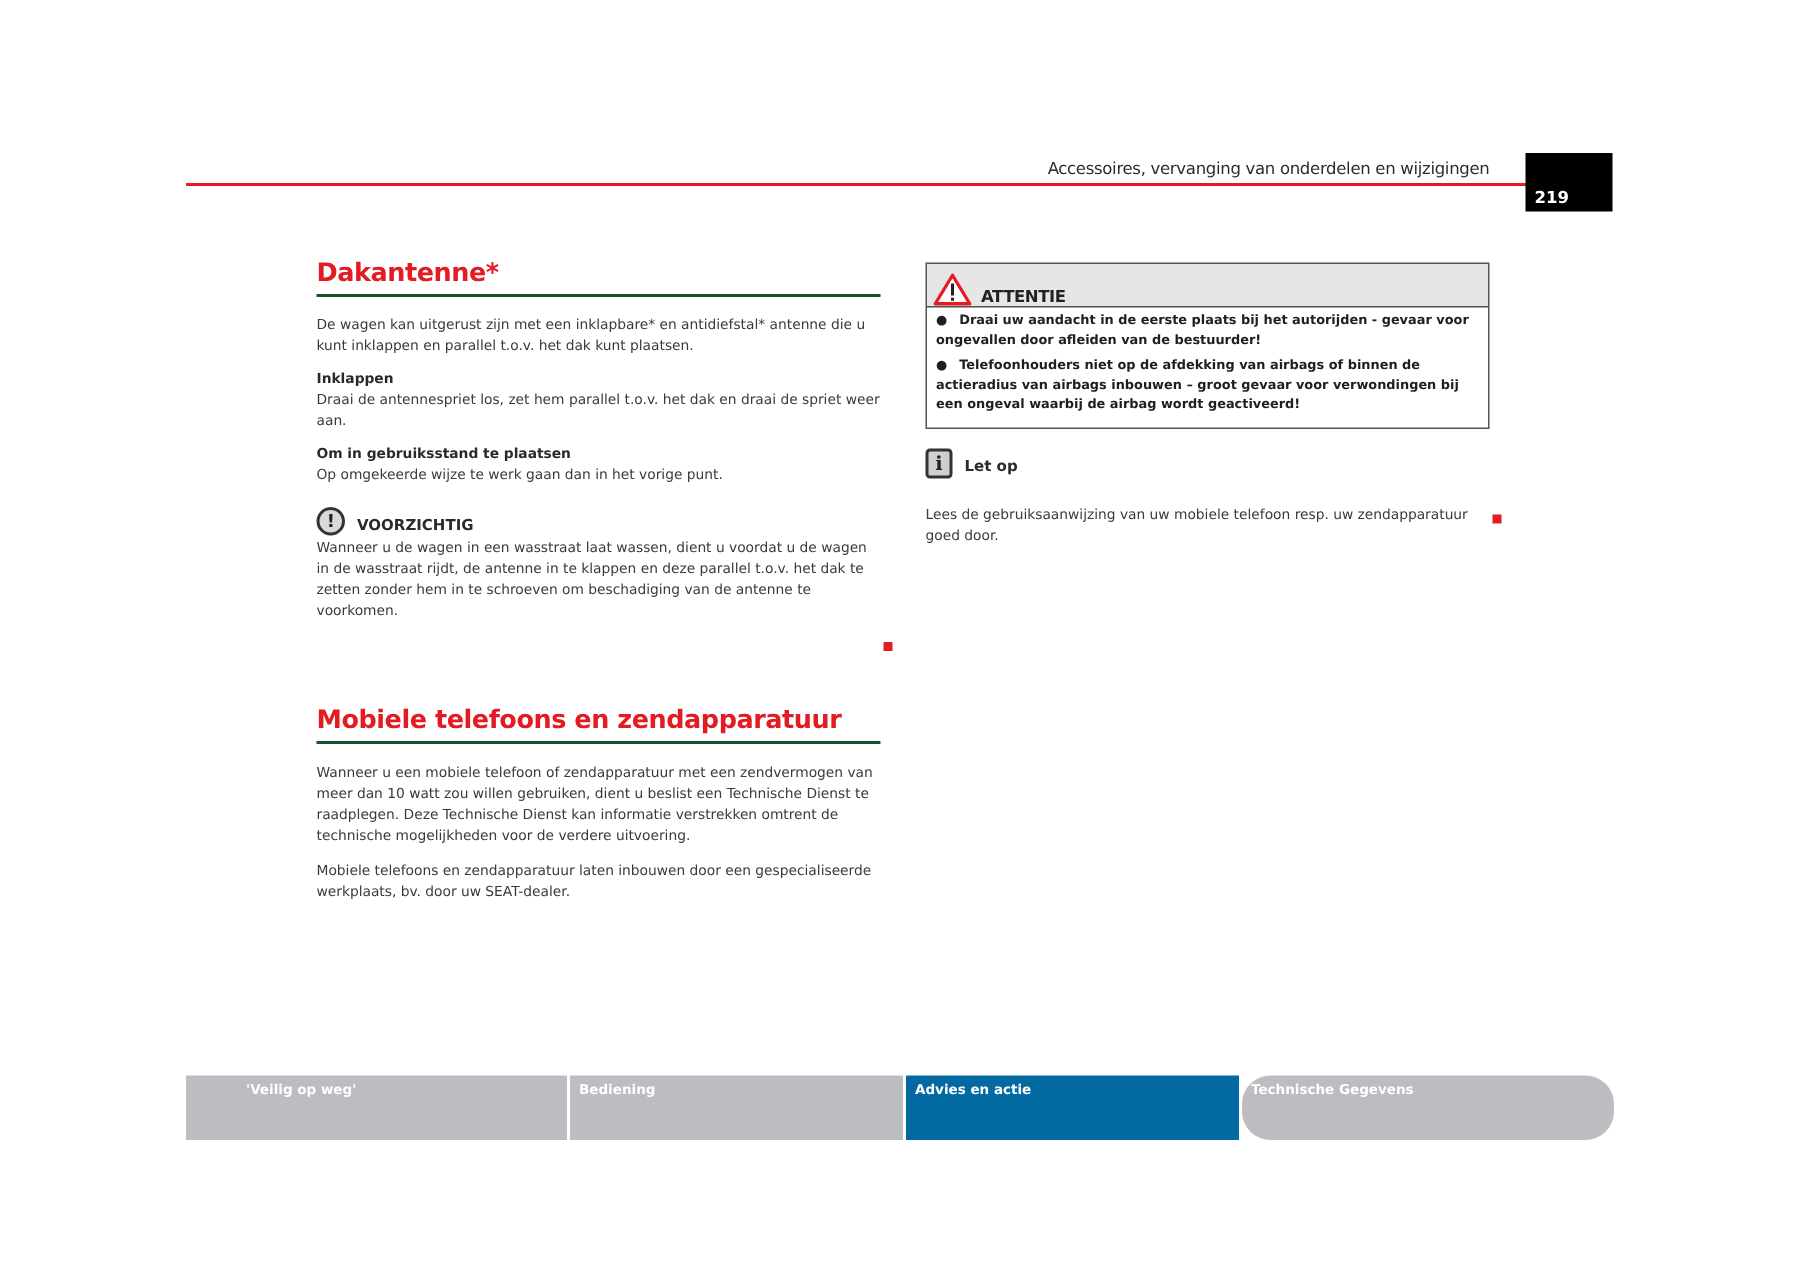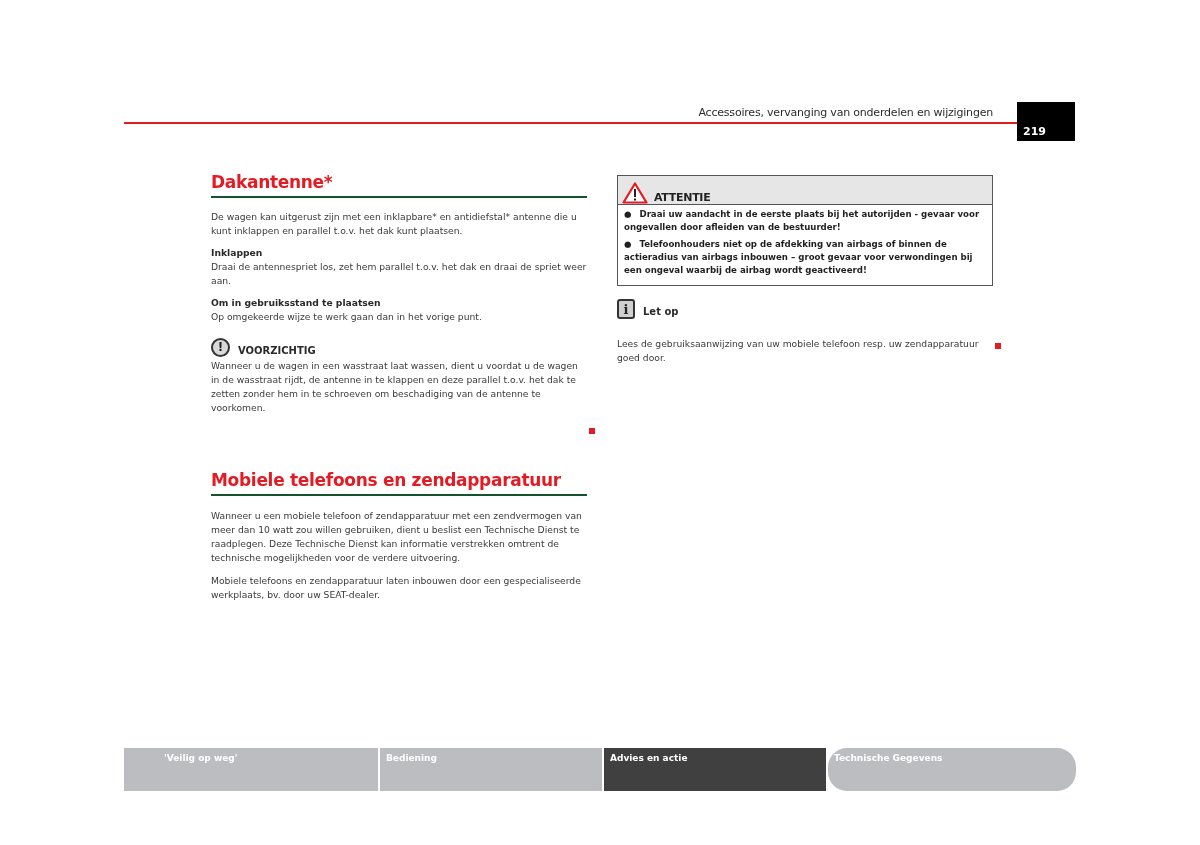--- a/index.html
+++ b/index.html
@@ -41,22 +41,22 @@
 
     .info-head { display: flex; align-items: center; gap: 8px; margin-top: 12px; height: 22px; }
     .info-icon { width: 18px; height: 20px; border: 2px solid #333; border-radius: 3px; background: #cfcfcf;
                  box-sizing: border-box; display: flex; align-items: center; justify-content: center;
                  font-weight: bold; font-family: "DejaVu Serif", serif; font-size: 13px; color: #222; }
     .info-title { font-weight: bold; font-size: 10px; color: #2a2a2a; padding-top: 4px; }
 
     
     .footer { position: absolute; left: 124px; top: 717px; height: 43px; display: flex; gap: 2px; }
     .tab { height: 43px; background: #bcbdc0; color: #fff; font-weight: bold; font-size: 9px; box-sizing: border-box;
-           padding: 5px 0 0 6px; margin-top: 31px; }
-    .tab.active { background: #404040; }
+           padding: 5px 0 0 6px; }
+    .tab.active { background: #0369a1; }
   </style>
 </head>
 <body>
 
 <div class="header-title">Accessoires, vervanging van onderdelen en wijzigingen</div>
 <div class="header-rule"></div>
 <div class="page-num-box">
   <span class="page-num">219</span>
 </div>
 

